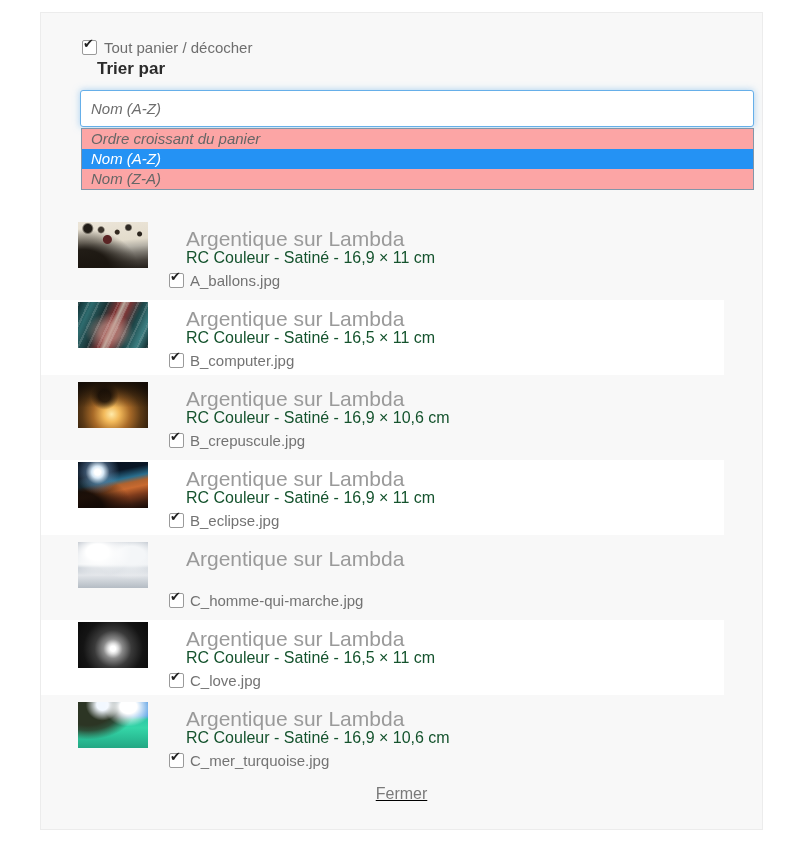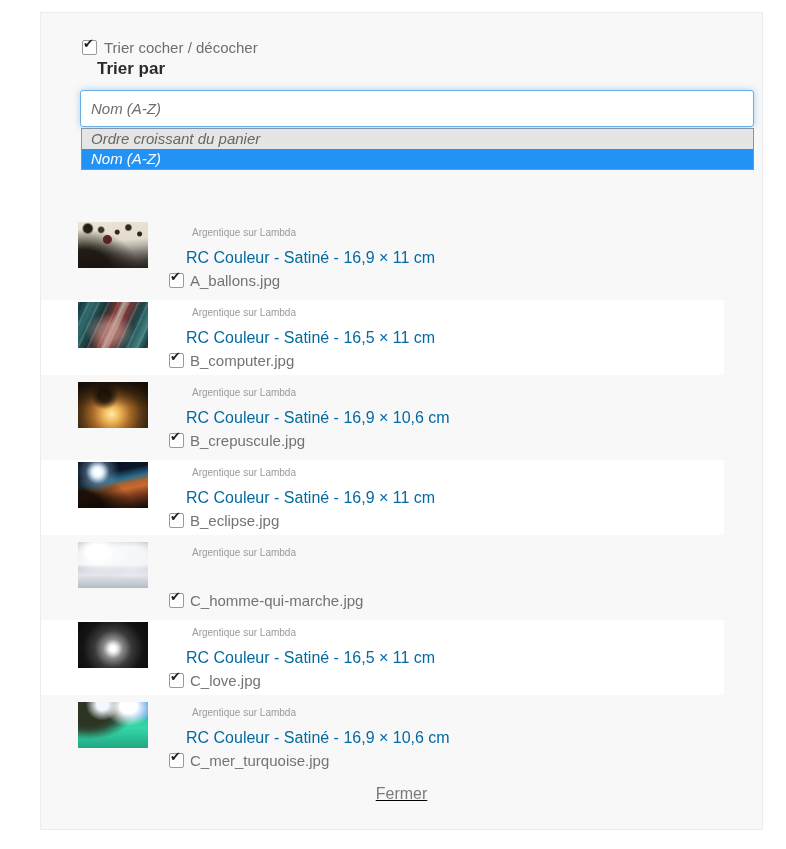--- a/index.html
+++ b/index.html
@@ -10,33 +10,33 @@
 
   
   .check-all{position:absolute;left:41px;top:26px;display:flex;align-items:center;gap:7px;
     font-size:15px;color:#6e6e6e;}
   .sort-heading{position:absolute;left:56px;top:46px;font-size:17px;font-weight:bold;color:#2b2b2b;}
 
   .select{position:absolute;left:39px;top:77px;width:662px;height:35px;background:#ffffff;
     border:1px solid #66afe9;border-radius:3px;box-shadow:0 0 7px rgba(102,175,233,.55);
     font-size:15px;font-style:italic;color:#6e6e6e;line-height:35px;padding-left:10px;cursor:pointer;}
 
-  .options{position:absolute;left:40px;top:115px;width:671px;background:#e5e5e5;
+  .options{position:absolute;left:40px;top:115px;width:671px;background:#fca5a5;
     border:1px solid #8296a9;z-index:6;}
   .opt{height:20px;line-height:20px;padding-left:9px;font-size:15px;font-style:italic;
     color:#666666;cursor:pointer;white-space:nowrap;}
   .opt.selected{background:#2492f4;color:#ffffff;}
 
   
   .list{position:absolute;left:0;top:207px;width:683px;}
   .row{position:relative;height:75px;margin-bottom:5px;}
   .row.white{background:#ffffff;}
   .thumb{position:absolute;left:37px;top:2px;width:70px;height:46px;}
-  .title{position:absolute;left:151px;top:7px;font-size:10px;color:#9a9a9a;}
-  .spec{position:absolute;left:145px;top:29px;font-size:16px;color:#0369a1;}
+  .title{position:absolute;left:145px;top:7px;font-size:21px;color:#9a9a9a;}
+  .spec{position:absolute;left:145px;top:29px;font-size:16px;color:#14532d;}
   .fileline{position:absolute;left:128px;top:52px;display:flex;align-items:center;gap:6px;
     font-size:15px;color:#737373;}
 
   
   .cb{width:13px;height:13px;background:#fff;border:1px solid #9a9a9a;border-radius:2px;
     display:inline-block;position:relative;flex:0 0 13px;cursor:pointer;}
   .cb .tick{position:absolute;left:0;top:-4px;font-size:13px;color:#222;font-weight:bold;line-height:1;}
 
   .footer{position:absolute;left:0;top:772px;width:100%;text-align:center;text-decoration:underline;}
   .close{font-size:16px;color:#7a7a7a;cursor:pointer;}
@@ -77,32 +77,33 @@
 </style>
 </head>
 <body>
 
 <div class="card">
 
   <div class="check-all">
     <span class="cb">
         <span class="tick">✔</span>
       </span>
-    <span>Trier cocher / décocher</span>
+    <span>Tout panier / décocher</span>
   </div>
 
   <div class="sort-heading">Trier par</div>
 
   <div class="select">
     <span>Nom (A-Z)</span>
   </div>
 
   <div class="options">
     <div class="opt">Ordre croissant du panier</div>
     <div class="opt selected">Nom (A-Z)</div>
+    <div class="opt">Nom (Z-A)</div>
   </div>
 
   <div class="list">
   <div class="row">
     <div class="thumb t-balloons"></div>
     <div class="title">Argentique sur Lambda</div>
     <div class="spec">RC Couleur - Satiné - 16,9 × 11 cm</div>
     <div class="fileline">
       <span class="cb">
             <span class="tick">✔</span>

